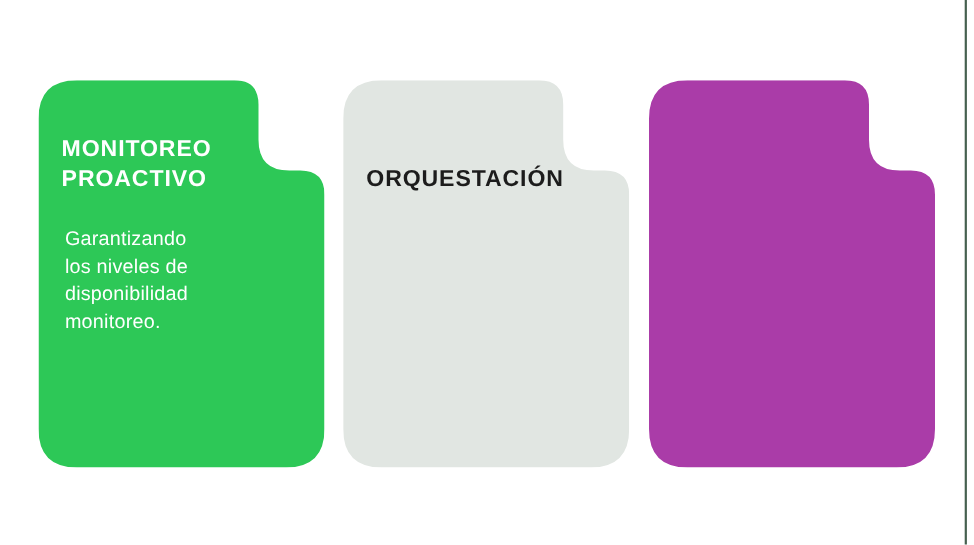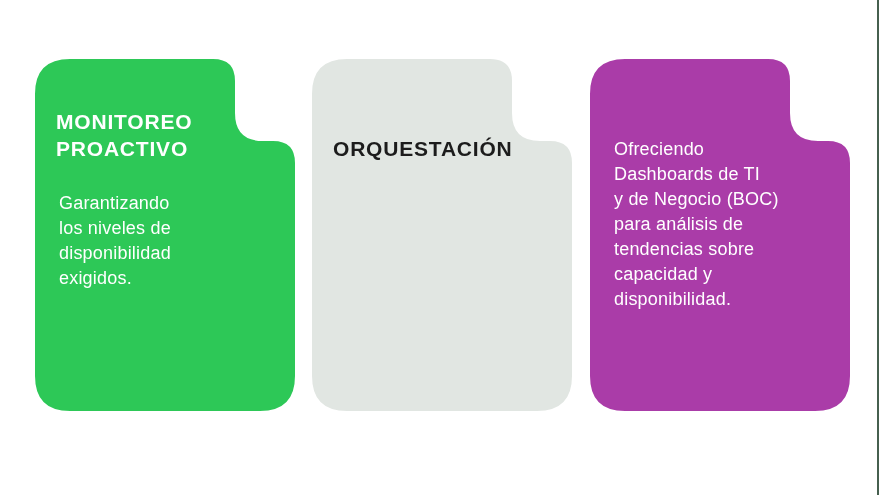--- a/index.html
+++ b/index.html
@@ -13,21 +13,21 @@
     width: 885px; height: 495px;
     background: #ffffff;
   }
   .edge-line {
     position: absolute;
     top: 0; left: 877px;
     width: 2px; height: 495px;
   }
   .card {
     position: absolute;
-    top: 59px;
+    top: 73px;
     width: 260px; height: 352px;
   }
   .card-monitoreo   { left: 35px; }
   .card-orquestacion{ left: 312px; text-align: right; }
   .card-modelos     { left: 590px; }
   .card-shape {
     position: absolute;
     top: 0; left: 0;
     width: 260px; height: 352px;
     display: block;
@@ -65,43 +65,36 @@
   <div class="card card-monitoreo">
     <svg class="card-shape" viewBox="0 0 260 352" width="260" height="352" aria-hidden="true">
       <path d="M35,0 H178 Q200,0 200,22 V54 Q200,82 228,82 H238 Q260,82 260,104 V317 Q260,352 225,352 H35 Q0,352 0,317 V35 Q0,0 35,0 Z" fill="#2dc857"></path>
     </svg>
     <div class="card-content" style="color: rgb(255, 255, 255);">
       <div class="card-title">MONITOREO
 PROACTIVO</div>
       <div class="card-body">Garantizando
 los niveles de
 disponibilidad
-exigidos.</div>
+monitoreo.</div>
     </div>
   </div>
 
   <div class="card card-orquestacion">
     <svg class="card-shape" viewBox="0 0 260 352" width="260" height="352" aria-hidden="true">
       <path d="M35,0 H178 Q200,0 200,22 V54 Q200,82 228,82 H238 Q260,82 260,104 V317 Q260,352 225,352 H35 Q0,352 0,317 V35 Q0,0 35,0 Z" fill="#e1e6e2"></path>
     </svg>
     <div class="card-content" style="color: rgb(28, 28, 28);">
       <div class="card-title">ORQUESTACIÓN</div>
     </div>
   </div>
 
   <div class="card card-modelos">
     <svg class="card-shape" viewBox="0 0 260 352" width="260" height="352" aria-hidden="true">
       <path d="M35,0 H178 Q200,0 200,22 V54 Q200,82 228,82 H238 Q260,82 260,104 V317 Q260,352 225,352 H35 Q0,352 0,317 V35 Q0,0 35,0 Z" fill="#aa3ca8"></path>
     </svg>
     <div class="card-content" style="color: rgb(255, 255, 255);">
-      <div class="card-body">Ofreciendo
-Dashboards de TI
-y de Negocio (BOC)
-para análisis de
-tendencias sobre
-capacidad y
-disponibilidad.</div>
     </div>
   </div>
 
   <div class="edge-line" style="background: rgb(70, 96, 79);"></div>
 
 </div>
 
 </body></html>

